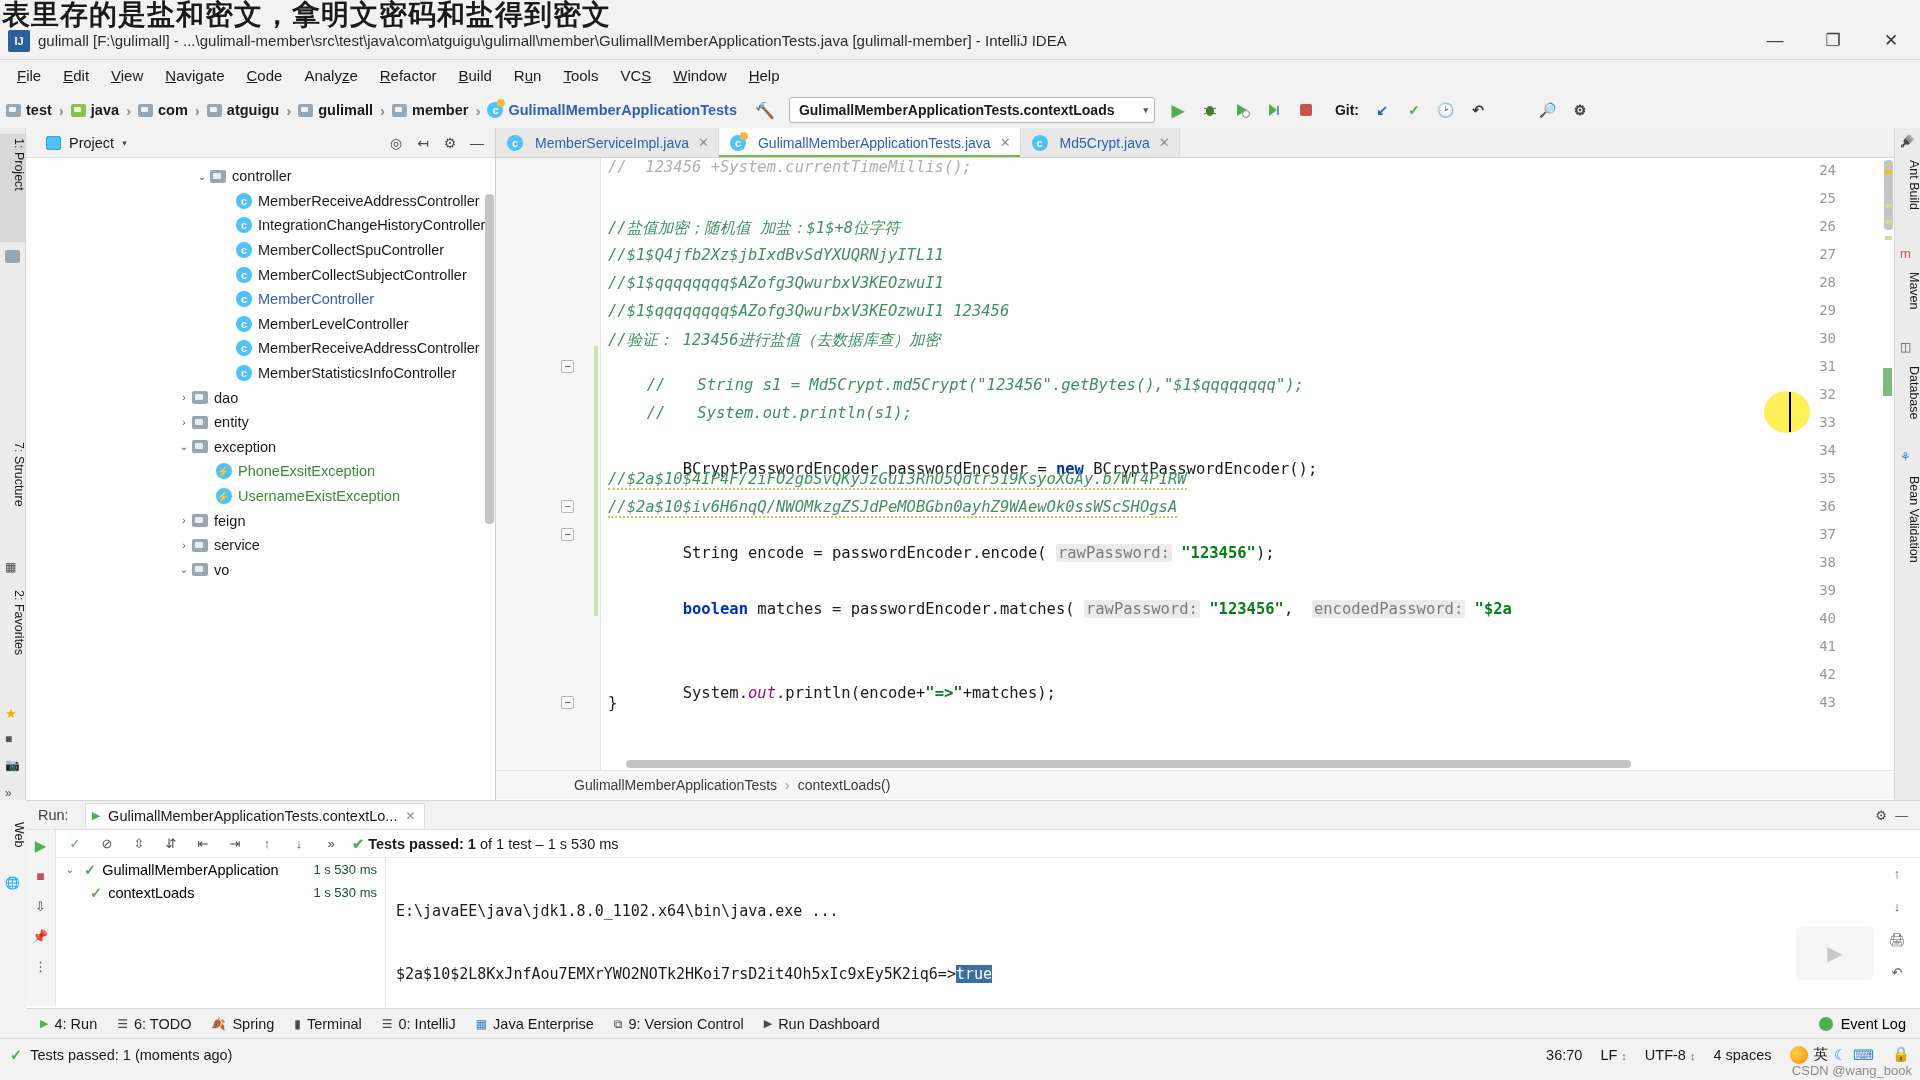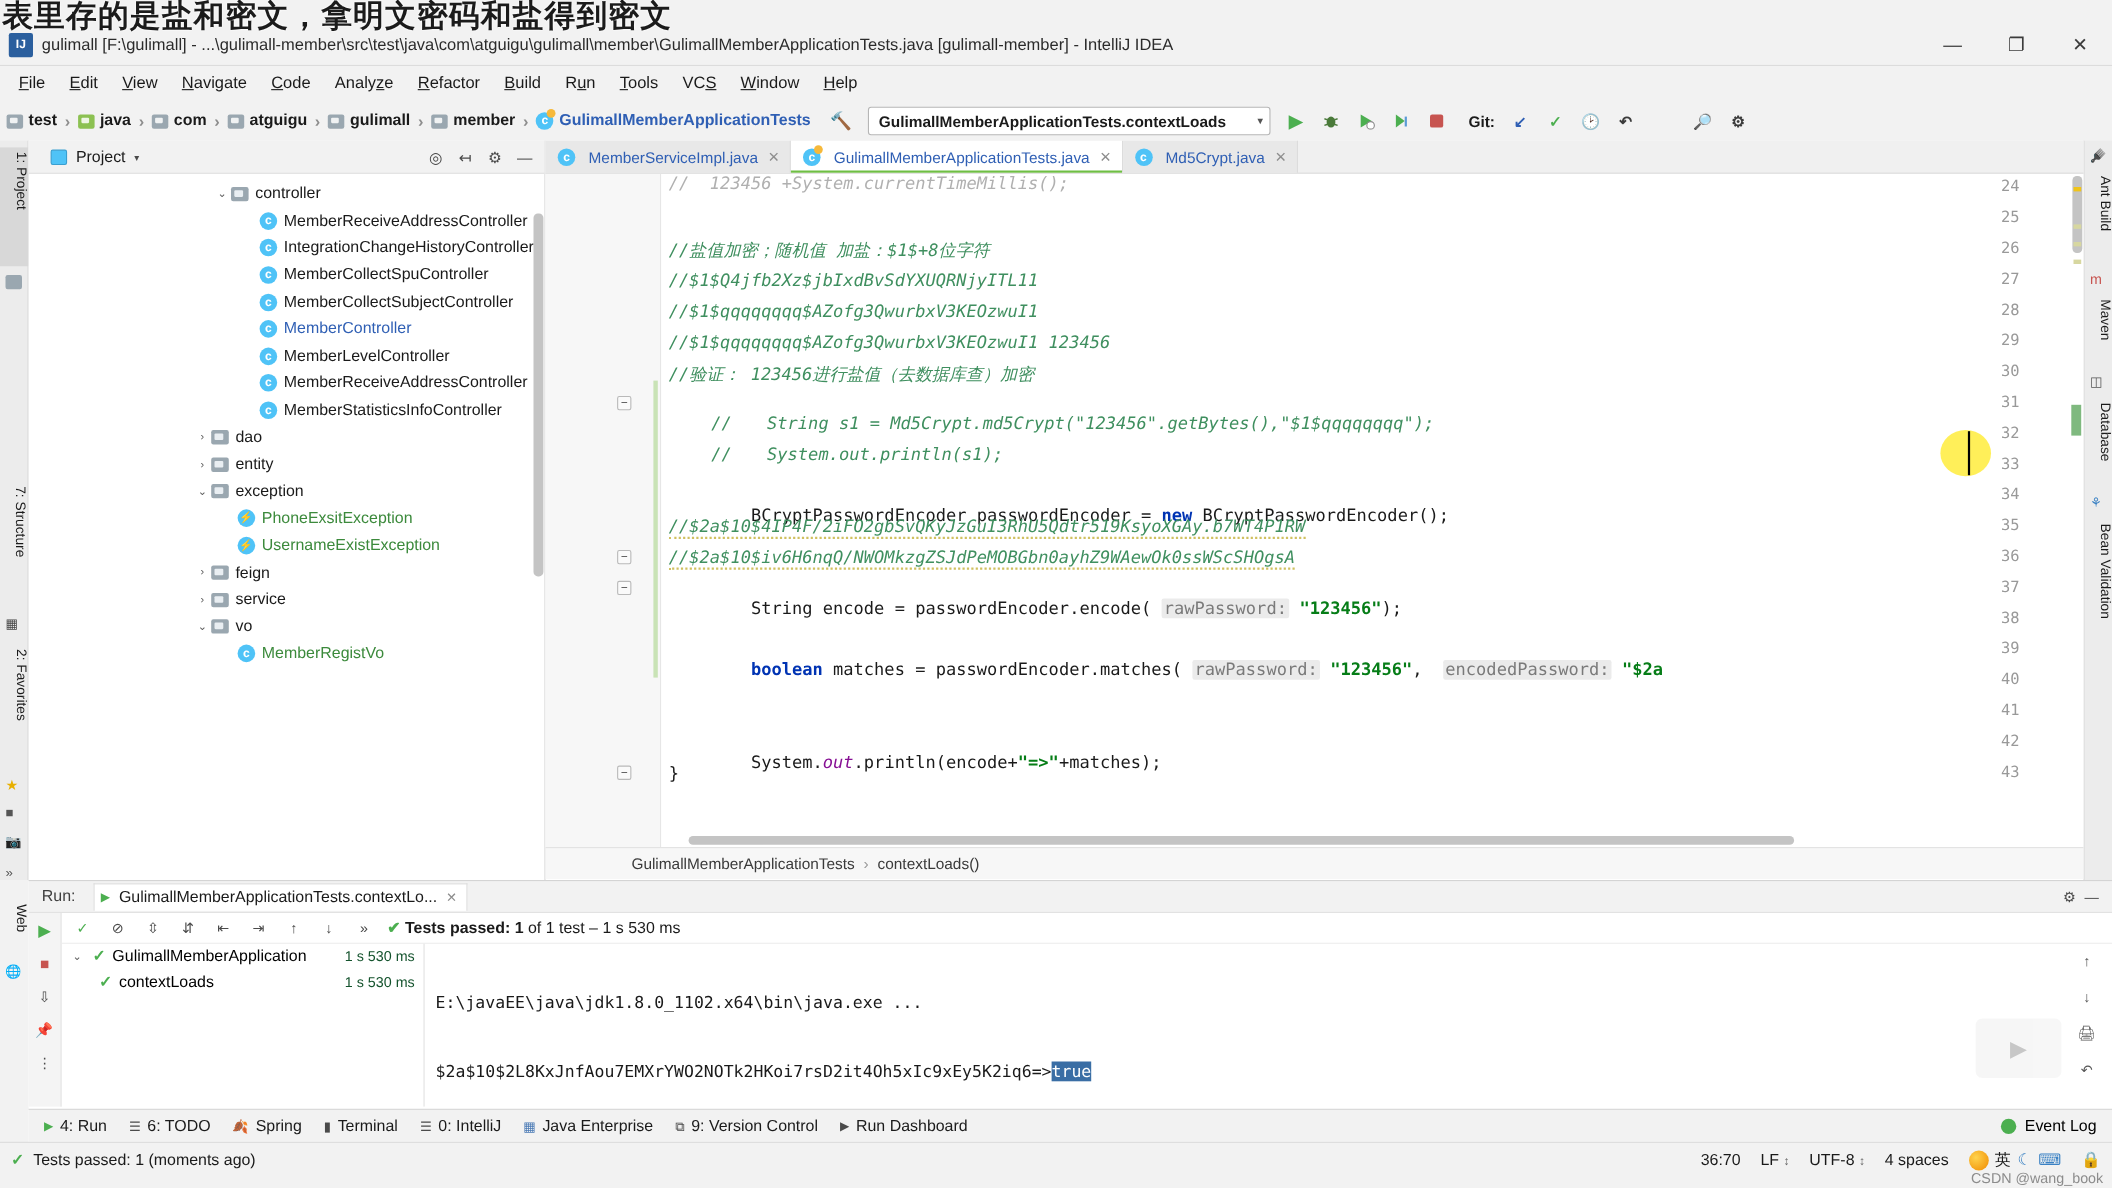--- a/index.html
+++ b/index.html
@@ -449,24 +449,20 @@
       </div>
       <div class="row" style="padding-left:150px">
         <span class="arrow">›</span>
         <span class="tf"></span>
         <span>service</span>
       </div>
       <div class="row" style="padding-left:150px">
         <span class="arrow">⌄</span>
         <span class="tf"></span>
         <span>vo</span>
-      </div>
-      <div class="row" style="padding-left:190px">
-        <span class="tc"></span>
-        <span class="name-green">MemberRegistVo</span>
       </div>
     </div>
   </div>
 
   <div class="editor">
 
     <div class="tabsbar">
       <div class="etab">
         <span class="cls-ico"></span>
         <span class="tn">MemberServiceImpl.java</span>

